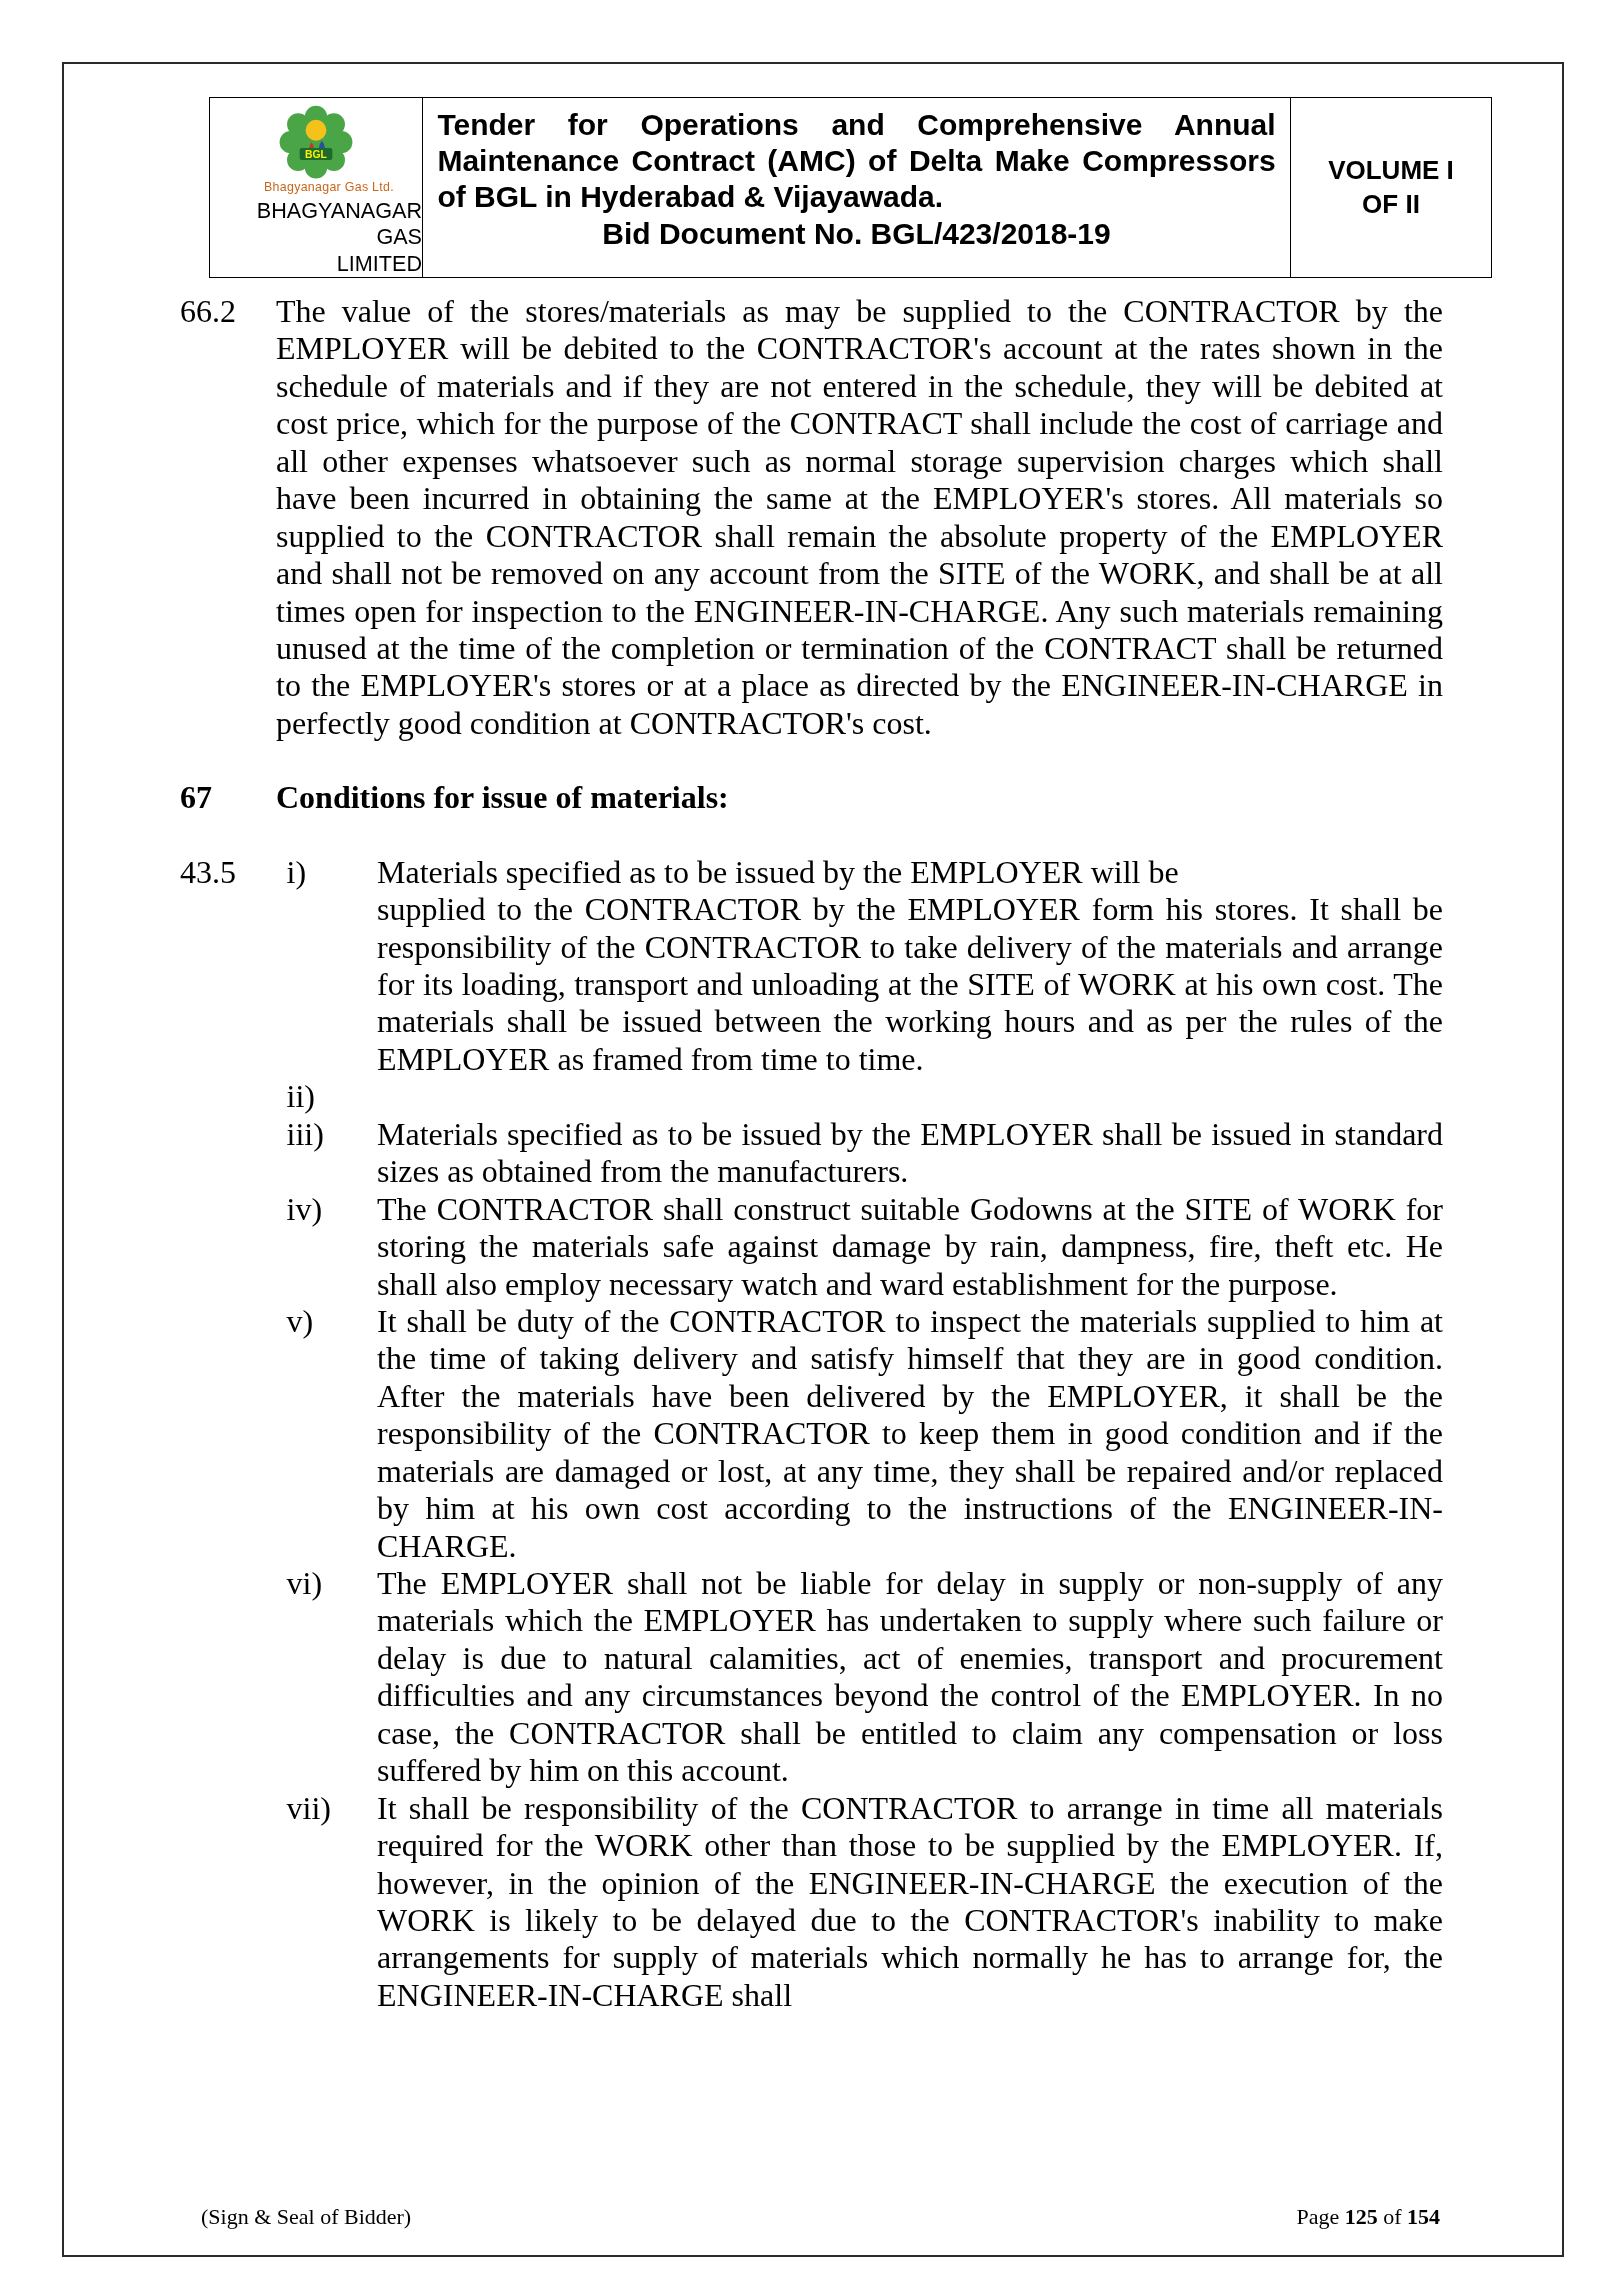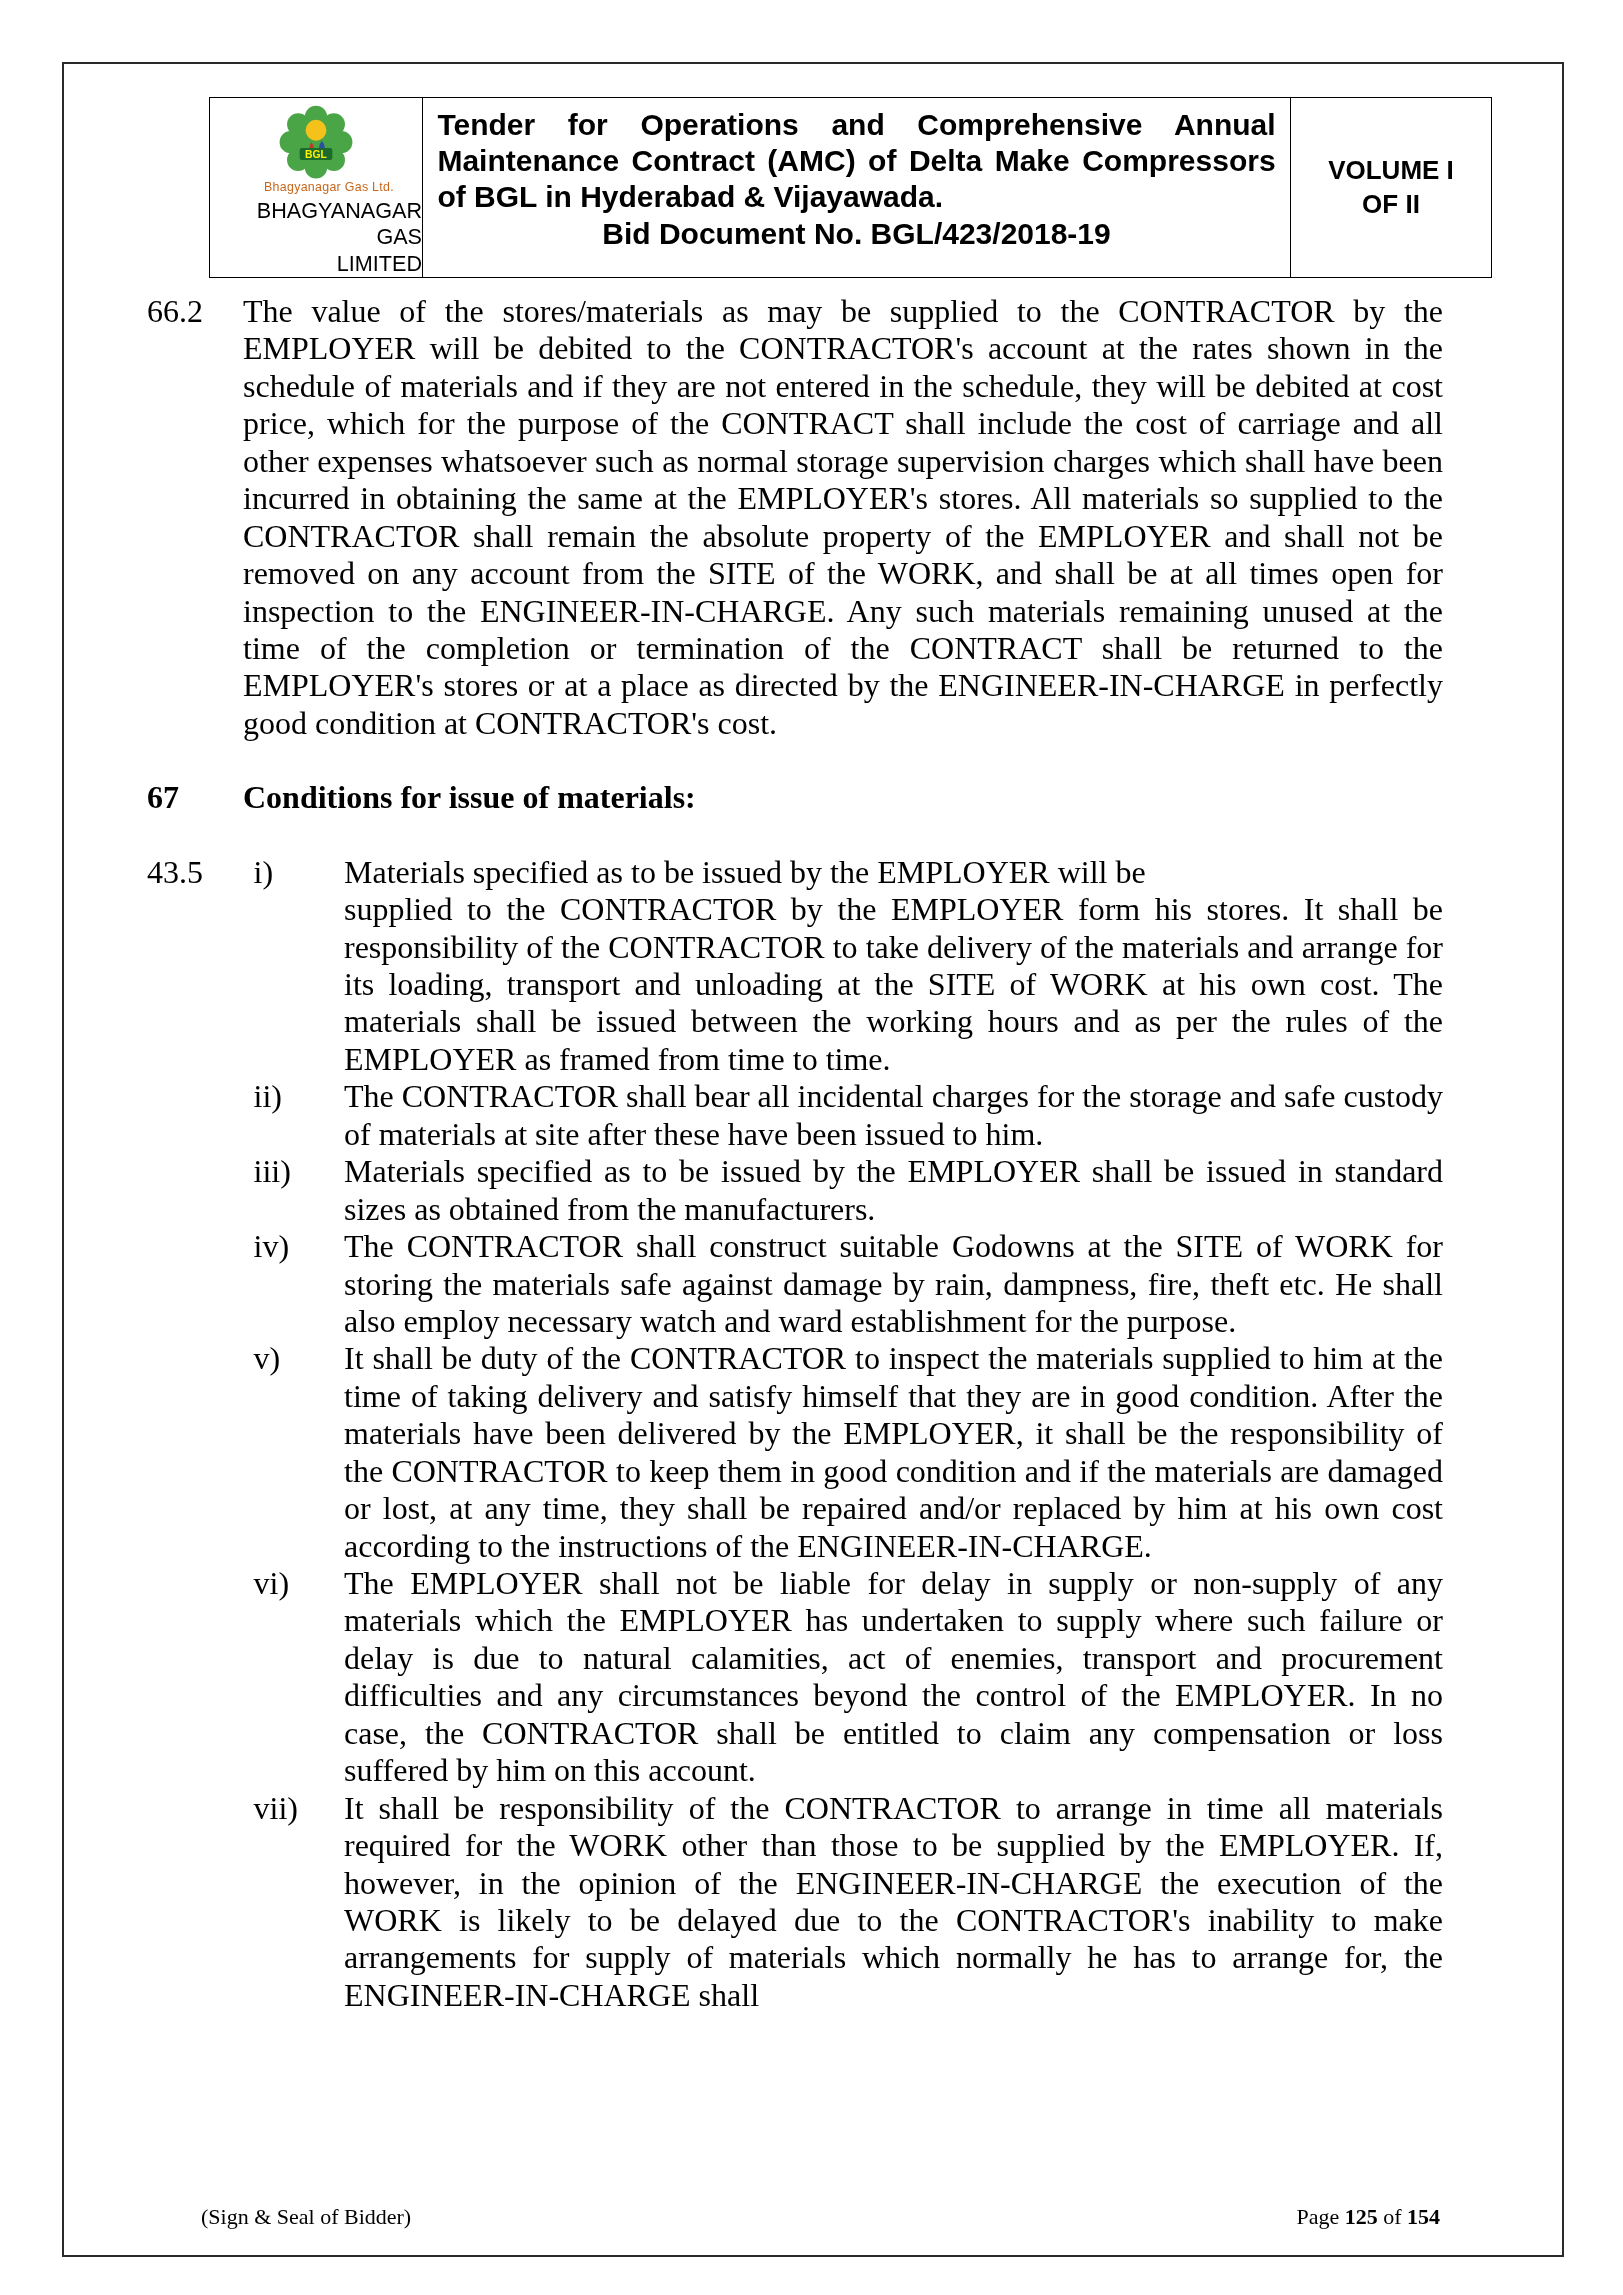--- a/index.html
+++ b/index.html
@@ -57,21 +57,21 @@
     flex: 1;
     display: flex; flex-direction: column;
     align-items: center; justify-content: center;
     font-family: "Liberation Sans", sans-serif;
     font-size: 26px; line-height: 1.3; font-weight: bold;
   }
   
   .content {
     position: absolute;
     left: 0; right: 0; top: 229px;
-    padding: 0 119px 0 83px;
+    padding: 0 119px 0 116px;
     font-size: 32px; line-height: 1.17;
   }
   .row { display: flex; align-items: flex-start; }
   .sec-num { width: 96px; flex-shrink: 0; }
   .sec-text { flex: 1; text-align: justify; }
   .heading-row { margin: 37px 0; font-weight: bold; }
   .li-row { display: flex; align-items: flex-start; }
   .li-num { width: 96px; flex-shrink: 0; }
   .li-marker { width: 101px; flex-shrink: 0; padding-left: 10.5px; }
   .li-text { flex: 1; text-align: justify; }
@@ -148,21 +148,20 @@
         <div class="li-marker">i)</div>
         <div class="li-text">
           <span>Materials specified as to be issued by the EMPLOYER will be</span><br>
           <span>supplied to the CONTRACTOR by the EMPLOYER form his stores. It shall be responsibility of the CONTRACTOR to take delivery of the materials and arrange for its loading, transport and unloading at the SITE of WORK at his own cost. The materials shall be issued between the working hours and as per the rules of the EMPLOYER as framed from time to time.</span>
         </div>
       </div>
 
       <div class="li-row">
         <div class="li-num"></div>
         <div class="li-marker">ii)</div>
-        <div class="li-text">The CONTRACTOR shall bear all incidental charges for the storage and safe custody of materials at site after these have been issued to him.</div>
       </div>
 
       <div class="li-row">
         <div class="li-num"></div>
         <div class="li-marker">iii)</div>
         <div class="li-text">Materials specified as to be issued by the EMPLOYER shall be issued in standard sizes as obtained from the manufacturers.</div>
       </div>
 
       <div class="li-row">
         <div class="li-num"></div>

